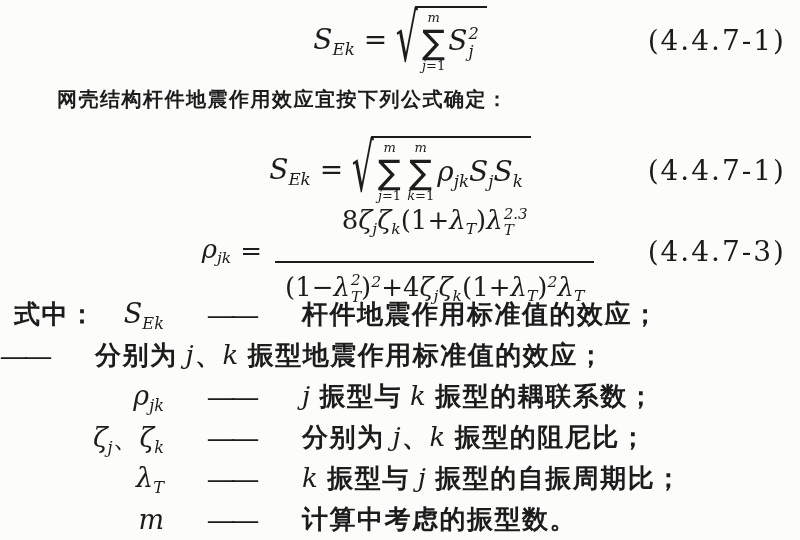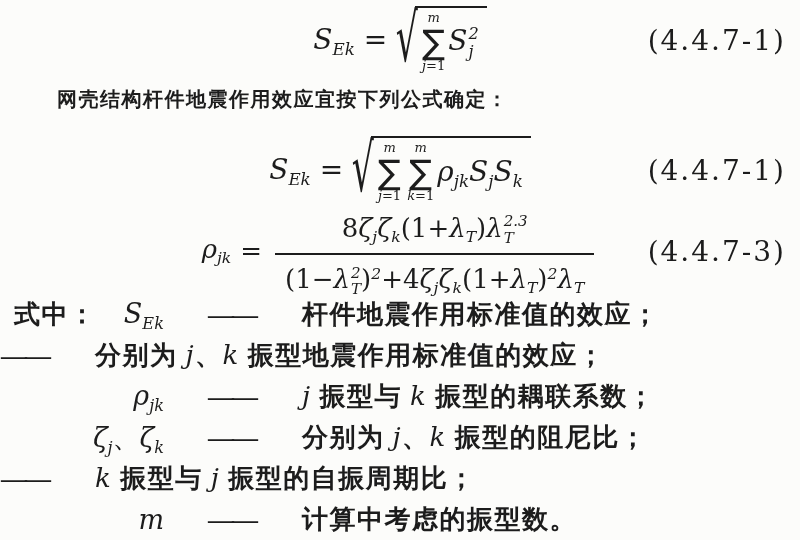--- a/index.html
+++ b/index.html
@@ -58,21 +58,21 @@
     display:inline-block; font-style:normal; font-size:34px; line-height:1;
     transform:scaleY(1.95) scaleX(1.02); transform-origin:center 56%;
     margin-right:-3px;
   }
   .sqrt-inner {
     display:inline-flex; align-items:center;
     border-top:2.5px solid #1c1c1c; padding:3px 8px 0 4px;
   }
 
   .frac { display:inline-flex; flex-direction:column; align-items:center; margin:0 4px; }
-  .frac .fr-num { padding:0 10px 7px;margin-top:8px; }
+  .frac .fr-num { padding:0 10px 22px;margin-top:8px; }
   .frac .fr-den { border-top:2.5px solid #1c1c1c; padding:9px 10px 0; }
 
   
   .cjk { font-weight:600; letter-spacing:1.5px; }
   .intro {
     position:absolute; left:57px; top:86px; z-index:2;
     font-size:20px;
   }
 
   
@@ -176,20 +176,21 @@
       <span class="def-desc cjk"><span class="tok"><span class="b">j</span></span> 振型与 <span class="tok"><span class="b">k</span></span> 振型的耦联系数；</span>
     </div>
 
     <div class="def-row">
       <span class="def-term math"><span class="tok"><span class="b">ζ</span><sub>j</sub></span>、<span class="tok"><span class="b">ζ</span><sub>k</sub></span></span>
       <span class="def-dash">——</span>
       <span class="def-desc cjk">分别为 <span class="tok"><span class="b">j</span></span>、<span class="tok"><span class="b">k</span></span> 振型的阻尼比；</span>
     </div>
 
     <div class="def-row">
+      <span class="def-term math"><span class="tok"><span class="b">λ</span><sub>T</sub></span></span>
       <span class="def-dash">——</span>
       <span class="def-desc cjk"><span class="tok"><span class="b">k</span></span> 振型与 <span class="tok"><span class="b">j</span></span> 振型的自振周期比；</span>
     </div>
 
     <div class="def-row">
       <span class="def-term math"><span class="tok"><span class="b">m</span></span></span>
       <span class="def-dash">——</span>
       <span class="def-desc cjk">计算中考虑的振型数。</span>
     </div>
 

